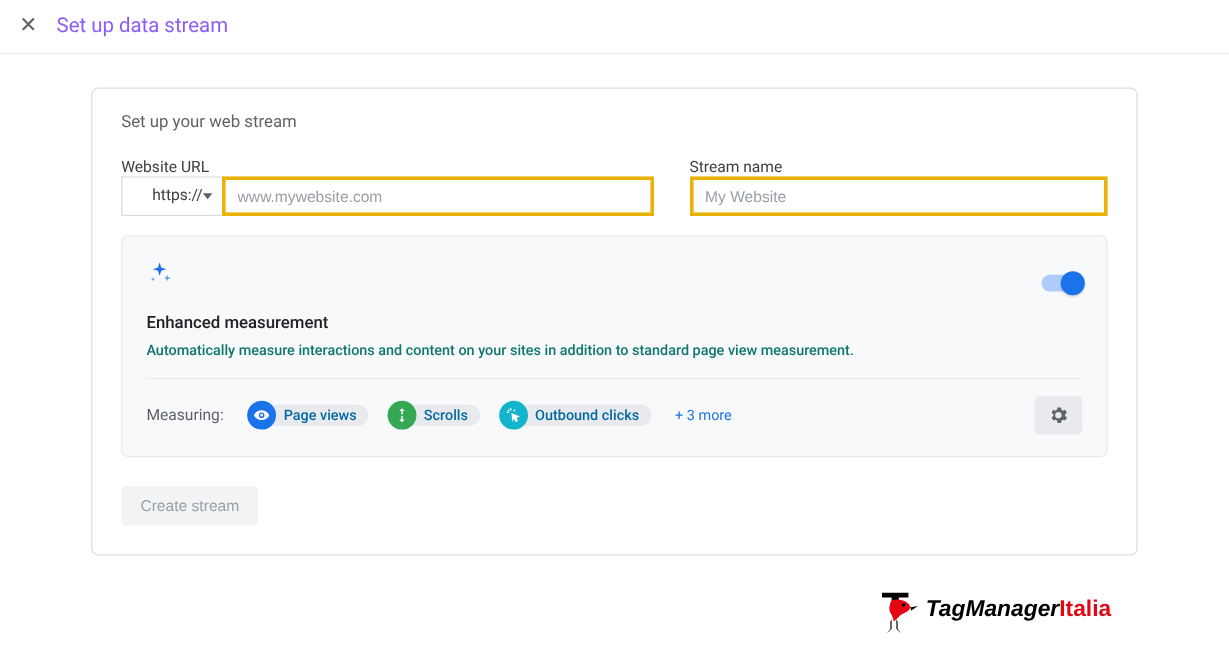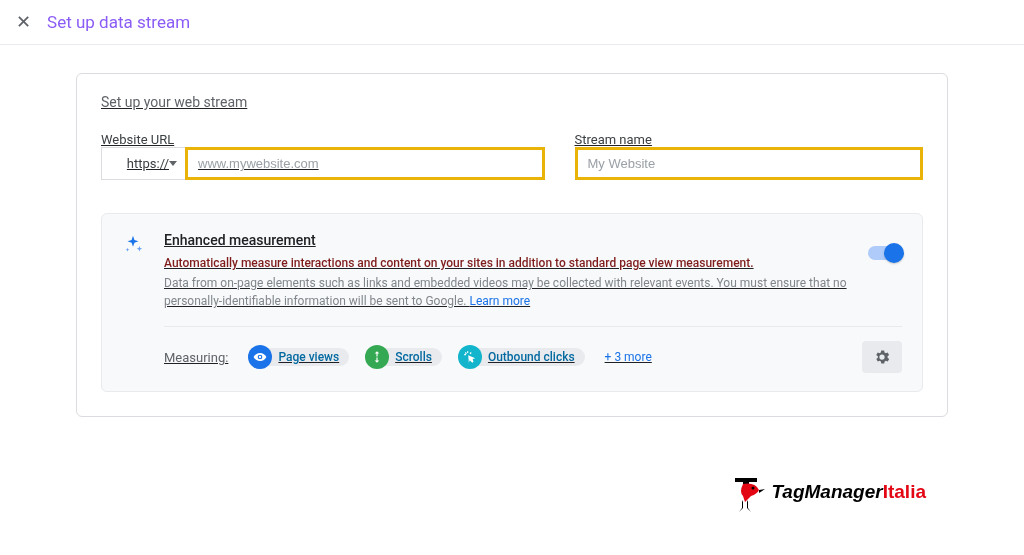--- a/index.html
+++ b/index.html
@@ -27,21 +27,20 @@
   .topbar-title {
     font-size: 17px;
     color: #8b5cf6;
   }
   .card {
     width: 872px;
     margin: 28px auto 0;
     border: 1px solid #dadce0;
     border-radius: 6px;
     padding: 20px 24px 24px;
-    text-decoration: underline;
   }
   .card-title {
     font-size: 14px;
     color: #5f6368;
     margin-bottom: 22px;
   }
   .row {
     display: flex;
     gap: 30px;
   }
@@ -79,44 +78,45 @@
     flex: 1;
     height: 33px;
     border: 3px solid #eab308;
     padding: 0 10px;
     font-size: 13px;
     outline: none;
   }
   .text-input::placeholder { color: #9aa0a6; }
   .stream-input { width: 100%; }
   .enhanced-box {
-    margin-top: 33px;
+    margin-top: 16px;
     border: 1px solid #e8eaed;
     background: #f8f9fa;
     border-radius: 6px;
     padding: 18px 20px 18px 20px;
     display: flex;
     gap: 18px;
     position: relative;
+    flex-direction: column;
   }
   .sparkle {
     flex-shrink: 0;
     width: 24px;
     margin-top: 2px;
   }
   .enhanced-content { flex: 1; }
   .enh-title {
     font-size: 14px;
     font-weight: 500;
     color: #202124;
     margin-bottom: 8px;
   }
   .enh-sub {
     font-size: 12px;
-    color: #7f1d1d;
+    color: #0f766e;
     font-weight: 500;
     margin-bottom: 4px;
   }
   .enh-desc {
     font-size: 12px;
     color: #80868b;
     line-height: 1.5;
   }
   .learn-more {
     color: #1a73e8;
@@ -205,21 +205,21 @@
     color: #9aa0a6;
     border: none;
     border-radius: 4px;
     padding: 9px 16px;
     font-size: 13px;
     cursor: not-allowed;
   }
   .logo {
     position: absolute;
     right: 98px;
-    top: 472px;
+    top: 488px;
     display: flex;
     align-items: center;
     gap: 6px;
     font-family: Arial, sans-serif;
   }
   .logo-text {
     font-size: 19px;
     font-weight: 700;
   }
   .logo-text .red { color: #e30613; }
@@ -257,23 +257,20 @@
     <div class="sparkle">
       <svg width="22" height="22" viewBox="0 0 24 24">
         <path fill="#1a73e8" d="M12 2l1.5 4.5L18 8l-4.5 1.5L12 14l-1.5-4.5L6 8l4.5-1.5z"></path>
         <path fill="#669df6" d="M19 13l.8 2.2L22 16l-2.2.8L19 19l-.8-2.2L16 16l2.2-.8z"></path>
         <path fill="#669df6" d="M6 15l.6 1.6L8 17l-1.4.6L6 19l-.6-1.4L4 17l1.4-.4z"></path>
       </svg>
     </div>
     <div class="enhanced-content">
       <div class="enh-title">Enhanced measurement</div>
       <div class="enh-sub">Automatically measure interactions and content on your sites in addition to standard page view measurement.</div>
-      <div class="enh-desc">
-        <span>Data from on-page elements such as links and embedded videos may be collected with relevant events. You must ensure that no personally-identifiable information will be sent to Google. </span><a href="#" class="learn-more">Learn more</a>
-      </div>
       <div class="divider"></div>
       <div class="measuring-row">
         <span class="measuring-label">Measuring:</span>
 
         <span class="chip">
           <span class="chip-icon ci-blue">
             <svg width="14" height="14" viewBox="0 0 24 24">
                 <path fill="#fff" d="M12 5C7 5 2.7 8.1 1 12c1.7 3.9 6 7 11 7s9.3-3.1 11-7c-1.7-3.9-6-7-11-7zm0 11a4 4 0 110-8 4 4 0 010 8zm0-6a2 2 0 100 4 2 2 0 000-4z"></path>
               </svg>
           </span>
@@ -305,20 +302,21 @@
               <path fill="#5f6368" d="M19.4 13l.1-1-.1-1 2.1-1.6-2-3.4-2.5 1a7 7 0 00-1.7-1l-.4-2.6h-4l-.4 2.6a7 7 0 00-1.7 1l-2.5-1-2 3.4L6.5 11l-.1 1 .1 1-2.1 1.6 2 3.4 2.5-1a7 7 0 001.7 1l.4 2.6h4l.4-2.6a7 7 0 001.7-1l2.5 1 2-3.4L19.4 13zM12 15.5A3.5 3.5 0 1112 8.5a3.5 3.5 0 010 7z"></path>
             </svg>
         </span>
       </div>
     </div>
     <div class="toggle">
       <div class="toggle-knob"></div>
     </div>
   </div>
 
+  <button class="create-btn">Create stream</button>
 </div>
 
 <div class="logo">
   <svg width="36" height="40" viewBox="0 0 36 40">
     <path fill="#000" d="M6 6 L28 6 L28 10 L20 10 L20 12 L14 12 L14 10 L6 10 Z"></path>
     <path fill="#e30613" d="M14 12 Q26 10 30 18 Q28 22 22 24 L16 30 L14 24 Q10 20 14 12 Z"></path>
     <path fill="#000" d="M30 18 L36 17 L30 21 Z"></path>
     <circle cx="24" cy="16" r="1.5" fill="#000"></circle>
     <path fill="#000" d="M14 28 L14 36 L10 40 L13 36 L13 30 Z M18 28 L18 36 L22 40 L19 36 L19 30 Z"></path>
   </svg>

